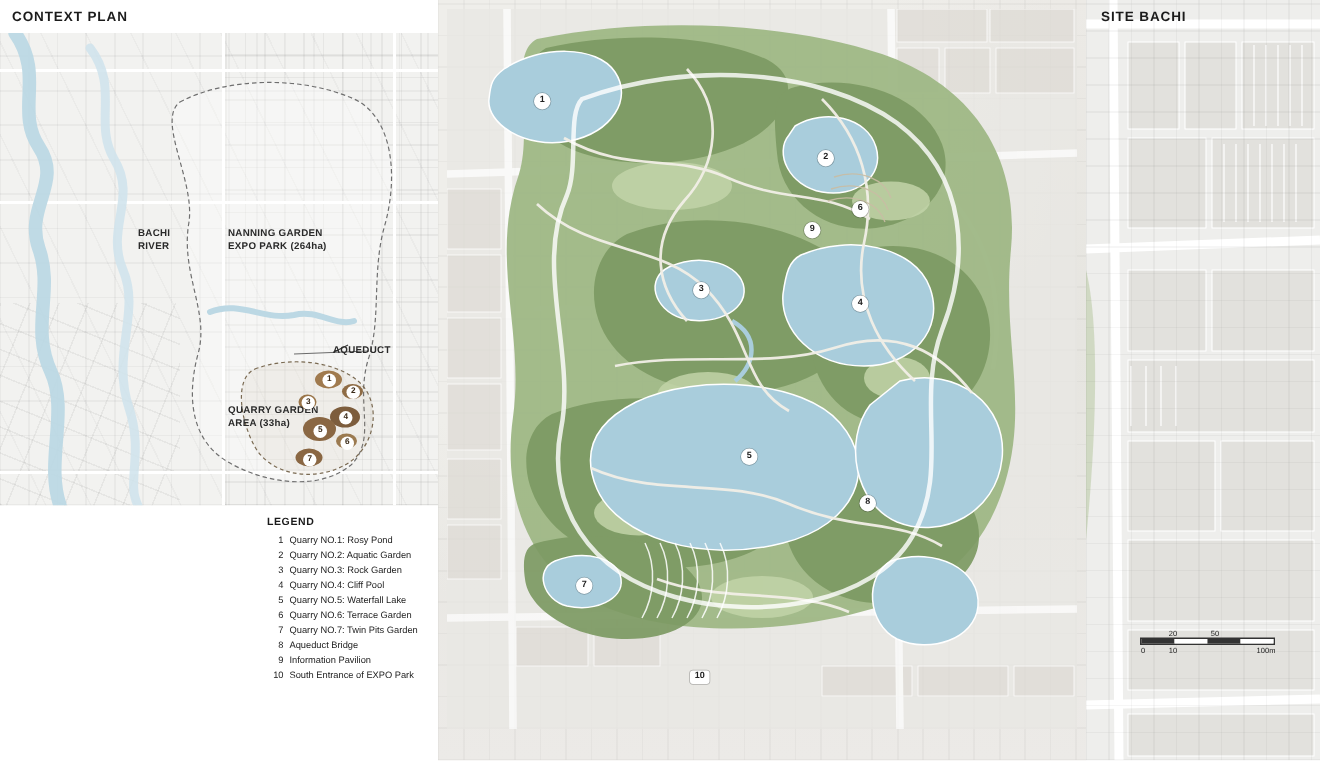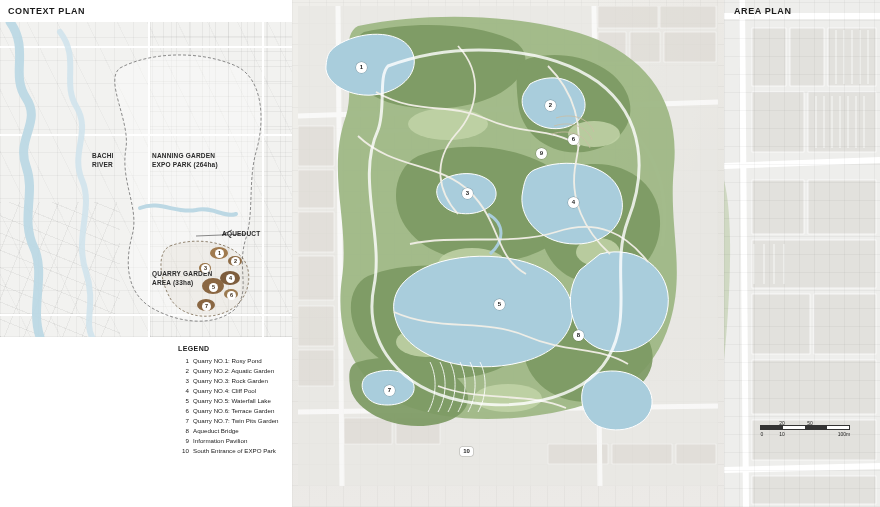--- a/index.html
+++ b/index.html
@@ -457,21 +457,21 @@
     <div class="num-badge" style="left:276px; top:197px;">4</div>
     <div class="num-badge" style="left:202px; top:299px;">5</div>
     <div class="num-badge" style="left:276px; top:134px;">6</div>
     <div class="num-badge" style="left:92px;  top:385px;">7</div>
     <div class="num-badge" style="left:281px; top:330px;">8</div>
     <div class="num-badge" style="left:244px; top:148px;">9</div>
     <div class="num-badge sq" style="left:168px; top:447px;">10</div>
   </div>
 
   <div class="site-panel">
-    <div class="site-title">AREA PLAN</div>
+    <div class="site-title">SITE BACHI</div>
     <div class="site-fabric"></div>
 
     <svg width="156" height="507" viewBox="0 0 156 507" preserveAspectRatio="none">
       <rect x="0" y="0" width="156" height="507" fill="#eeeeec"></rect>
 
       <g stroke="#ffffff" stroke-width="6" fill="none">
         <path d="M 0 16 L 156 16"></path>
         <path d="M 0 166 L 156 160"></path>
         <path d="M 0 470 L 156 466"></path>
         <path d="M 18 0 L 22 507"></path>

